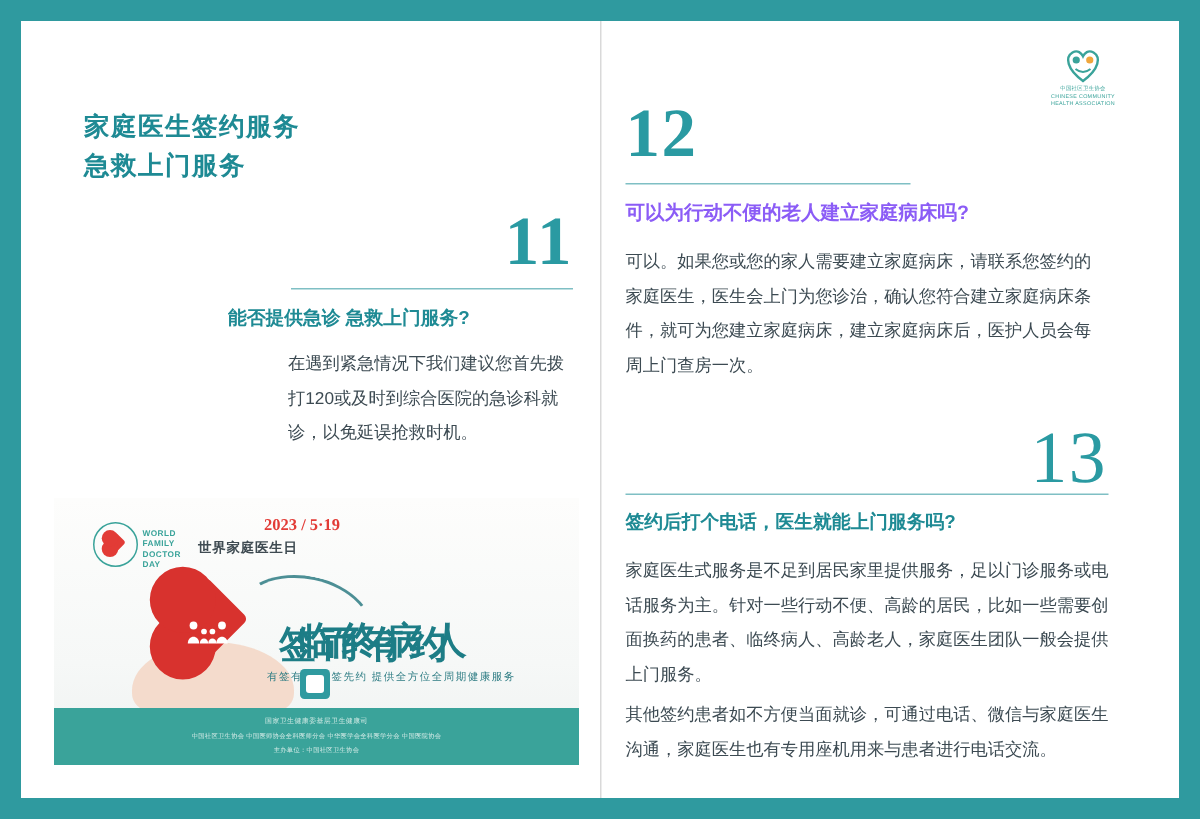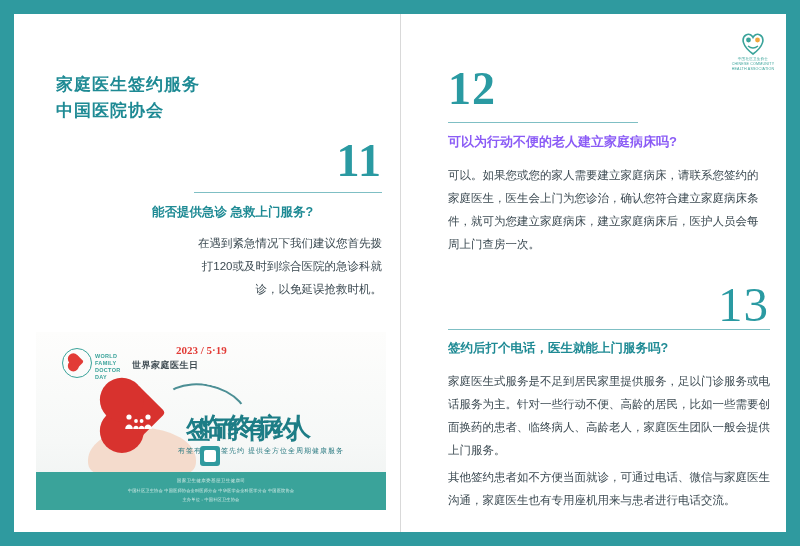--- a/index.html
+++ b/index.html
@@ -105,21 +105,21 @@
     color: #1e8a94;
     font-size: 12.5px;
     font-weight: bold;
     line-height: 20px;
   }
   .q11-answer {
     position: absolute;
     right: 18px;
     top: 218px;
     width: 190px;
-    text-align: right;
+    text-align: left;
     color: #3c4a52;
     font-size: 11.5px;
     line-height: 23px;
   }
 
   
   .poster {
     position: absolute;
     left: 22px;
     top: 318px;
@@ -326,21 +326,21 @@
     position: absolute;
     left: 4px; top: 4px;
     width: 12px; height: 12px;
     background: #ffffff;
     border-radius: 2px;
   }
 
   
   .right-page {
     position: absolute;
-    left: 400px;
+    left: 369px;
     top: 0;
     width: 385px;
     height: 410px;
   }
   .logo {
     position: absolute;
     right: 24px;
     top: 14px;
     width: 44px;
     height: 40px;
@@ -453,21 +453,21 @@
   <div class="frame-left"></div>
   <div class="frame-right"></div>
 
   <div class="inner">
     <div class="divider"></div>
 
     <div class="left-page">
 
       <div class="booklet-title">
         <div>家庭医生签约服务</div>
-        <div>中国医院协会</div>
+        <div>急救上门服务</div>
       </div>
 
       <div class="q11-num">11</div>
       <div class="q11-rule"></div>
       <div class="q11-question">能否提供急诊 急救上门服务?</div>
       <div class="q11-answer">在遇到紧急情况下我们建议您首先拨打120或及时到综合医院的急诊科就诊，以免延误抢救时机。</div>
 
       <div class="poster">
         <div class="poster-bg"></div>
 

